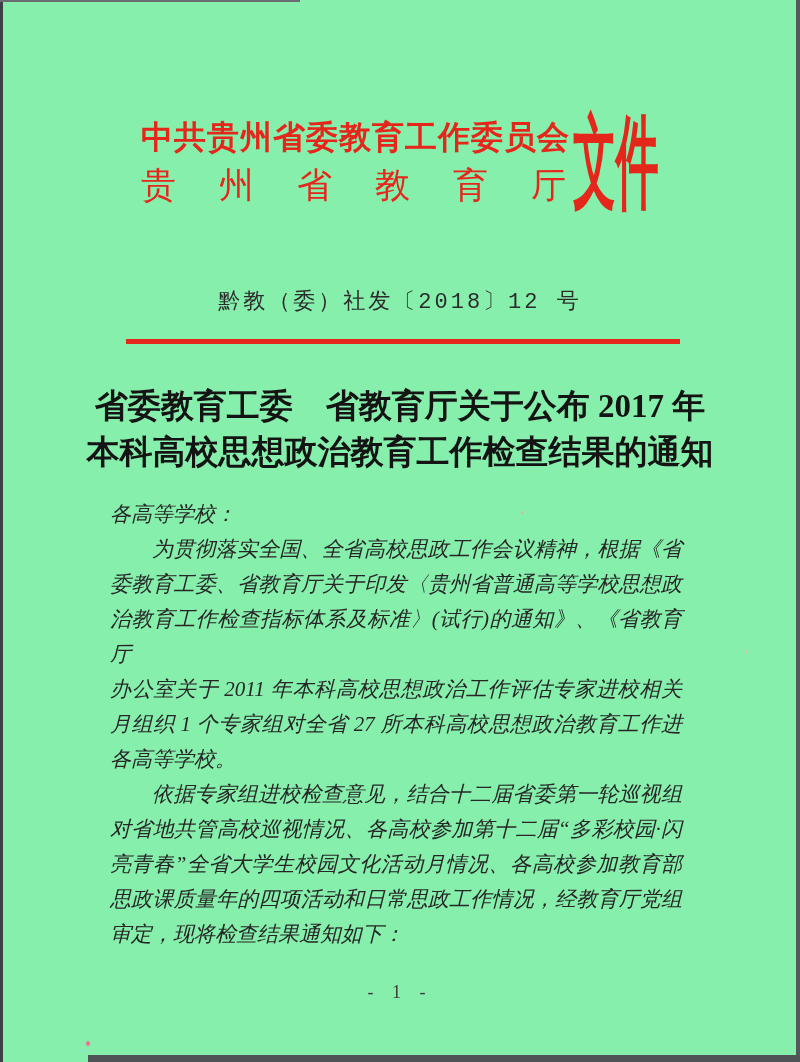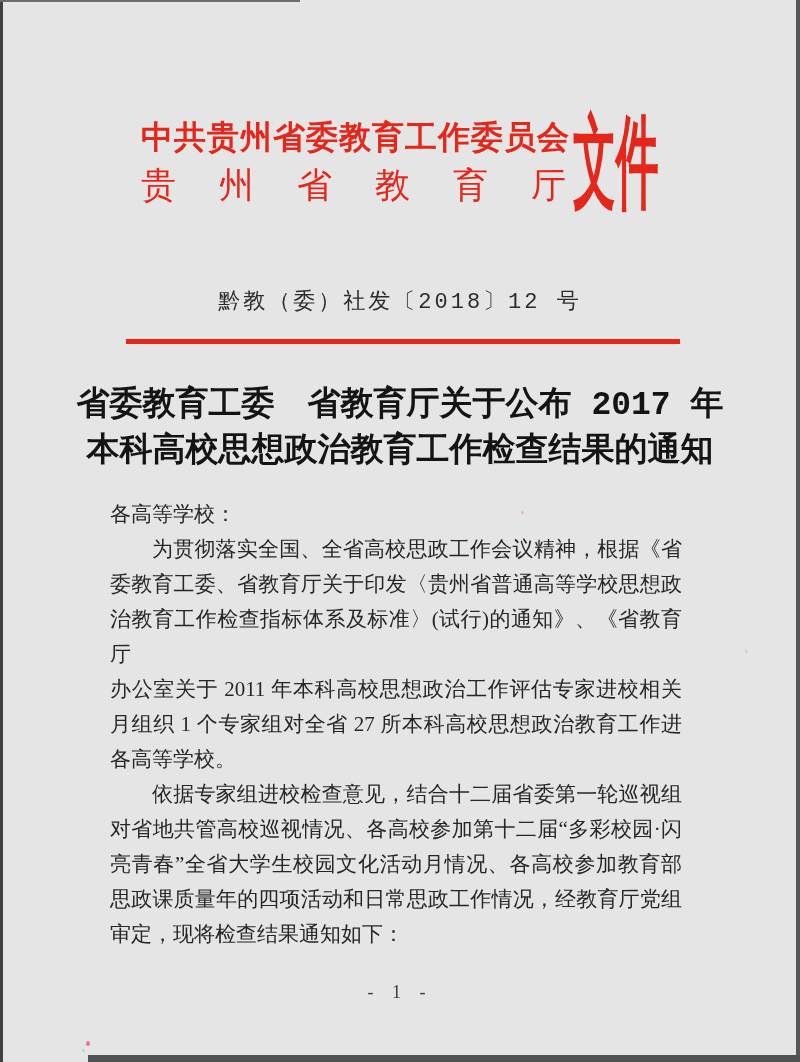--- a/index.html
+++ b/index.html
@@ -1,18 +1,18 @@
 <!DOCTYPE html>
 <html><head>
 <meta charset="utf-8">
 <style>
   html,body { margin:0; padding:0; background:#ffffff; }
   .page {
     position:relative; width:800px; height:1062px;
-    background:#e5e5e5; overflow:hidden;
+    background:#86efac; overflow:hidden;
     font-family:"Liberation Serif", serif;
   }
 
   
   .edge-left  { position:absolute; left:0; top:0; width:3px; height:100%; background:#3d3f42; }
   .edge-right { position:absolute; right:0; top:0; width:4px; height:100%; background:#55585a; }
   .edge-bottom{ position:absolute; left:88px; right:0; bottom:0; height:7px; background:#505356; }
   .edge-top   { position:absolute; left:0; top:0; width:300px; height:2px; background:#6a6d70; }
   .dot { position:absolute; border-radius:50%; }
   .dot-p1 { left:86px;  top:1041px; width:4px; height:5px; background:#ef6e96; }
@@ -48,27 +48,26 @@
   }
 
   
   .red-line { position:absolute; top:339px; left:126px; width:554px; height:5px; }
 
   
   .title {
     position:absolute; top:383px; left:0; width:100%;
     text-align:center; font-weight:bold; font-size:33px; line-height:46px;
     color:#141414;
-    font-family:Liberation Mono, monospace;
   }
 
   
   .body-text {
     position:absolute; top:497px; left:110px; width:572px;
-    font-size:21px; line-height:35px; color:#262626;
+    font-size:21px; line-height:35px; color:#262626;font-style:italic;
   }
   .salutation { text-align:left; }
   .para .line { text-align:justify; text-align-last:justify; }
   .para .line:first-child { text-indent:2em; }
   .para .line:last-child  { text-align-last:left; }
 
   
   .page-number {
     position:absolute; top:982px; left:0; width:100%;
     text-align:center; font-size:18px; letter-spacing:7px; color:#3c3c3c;

